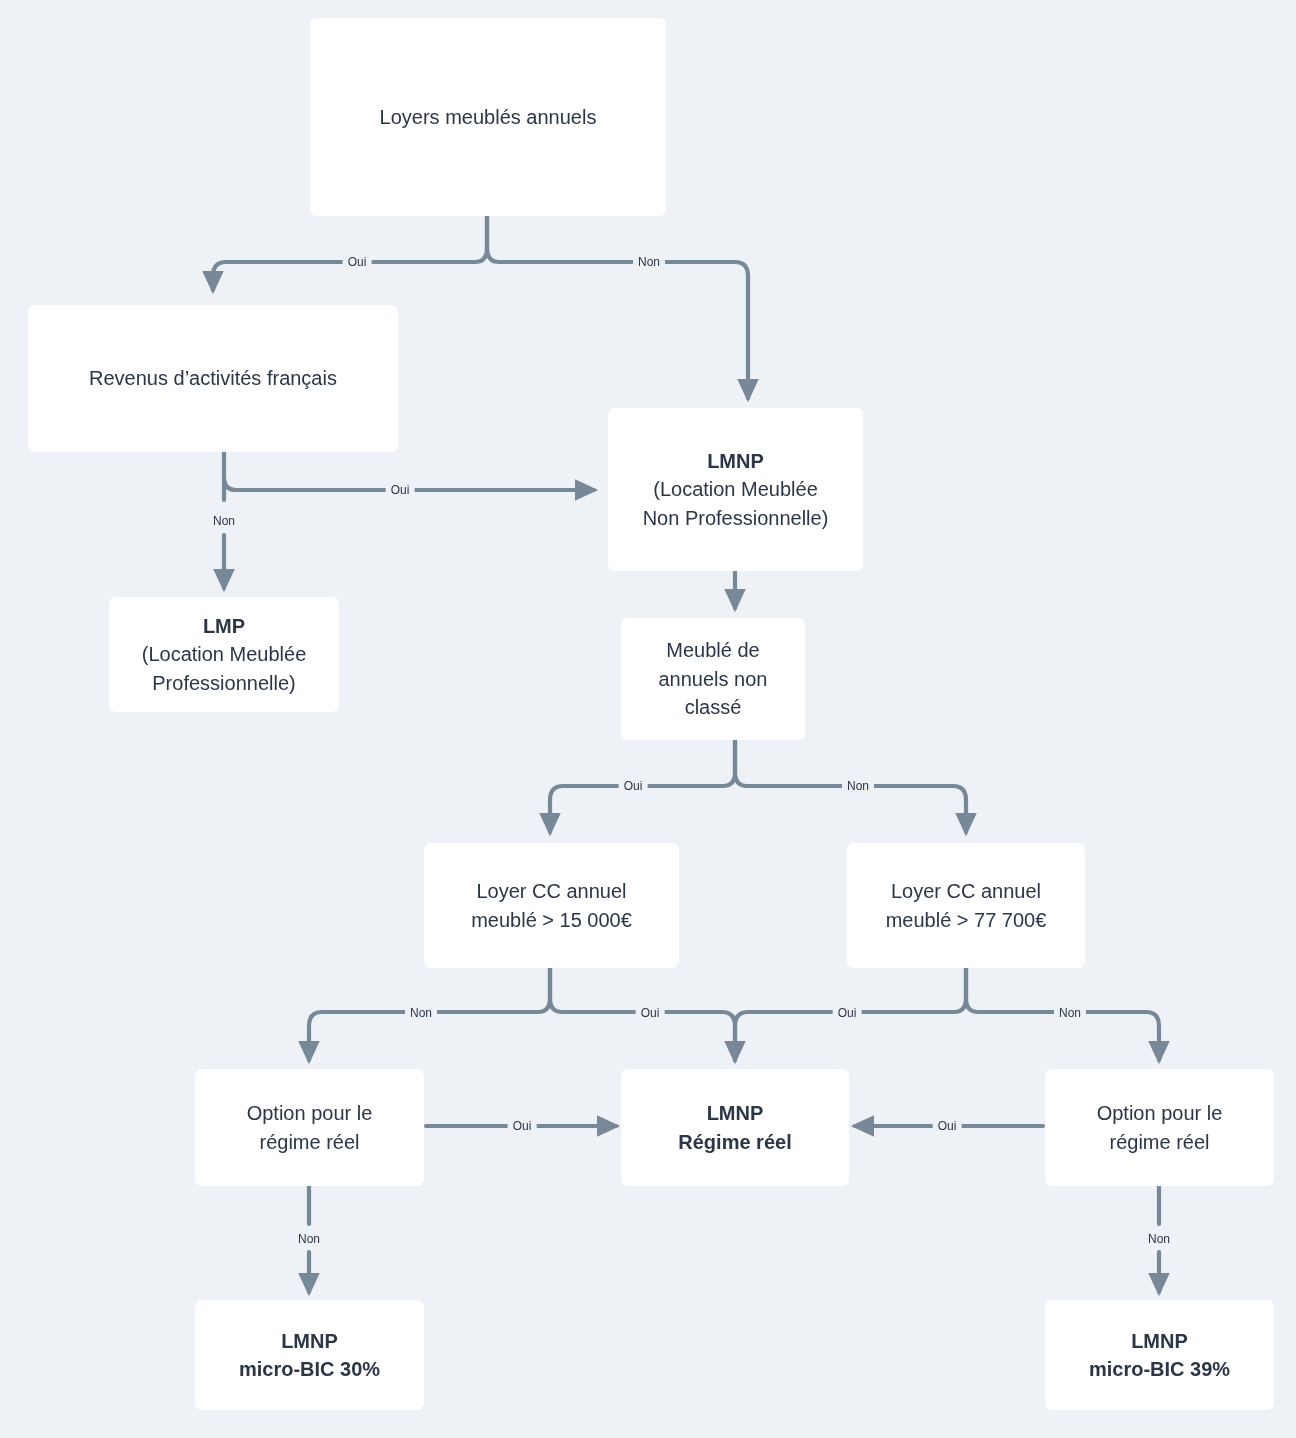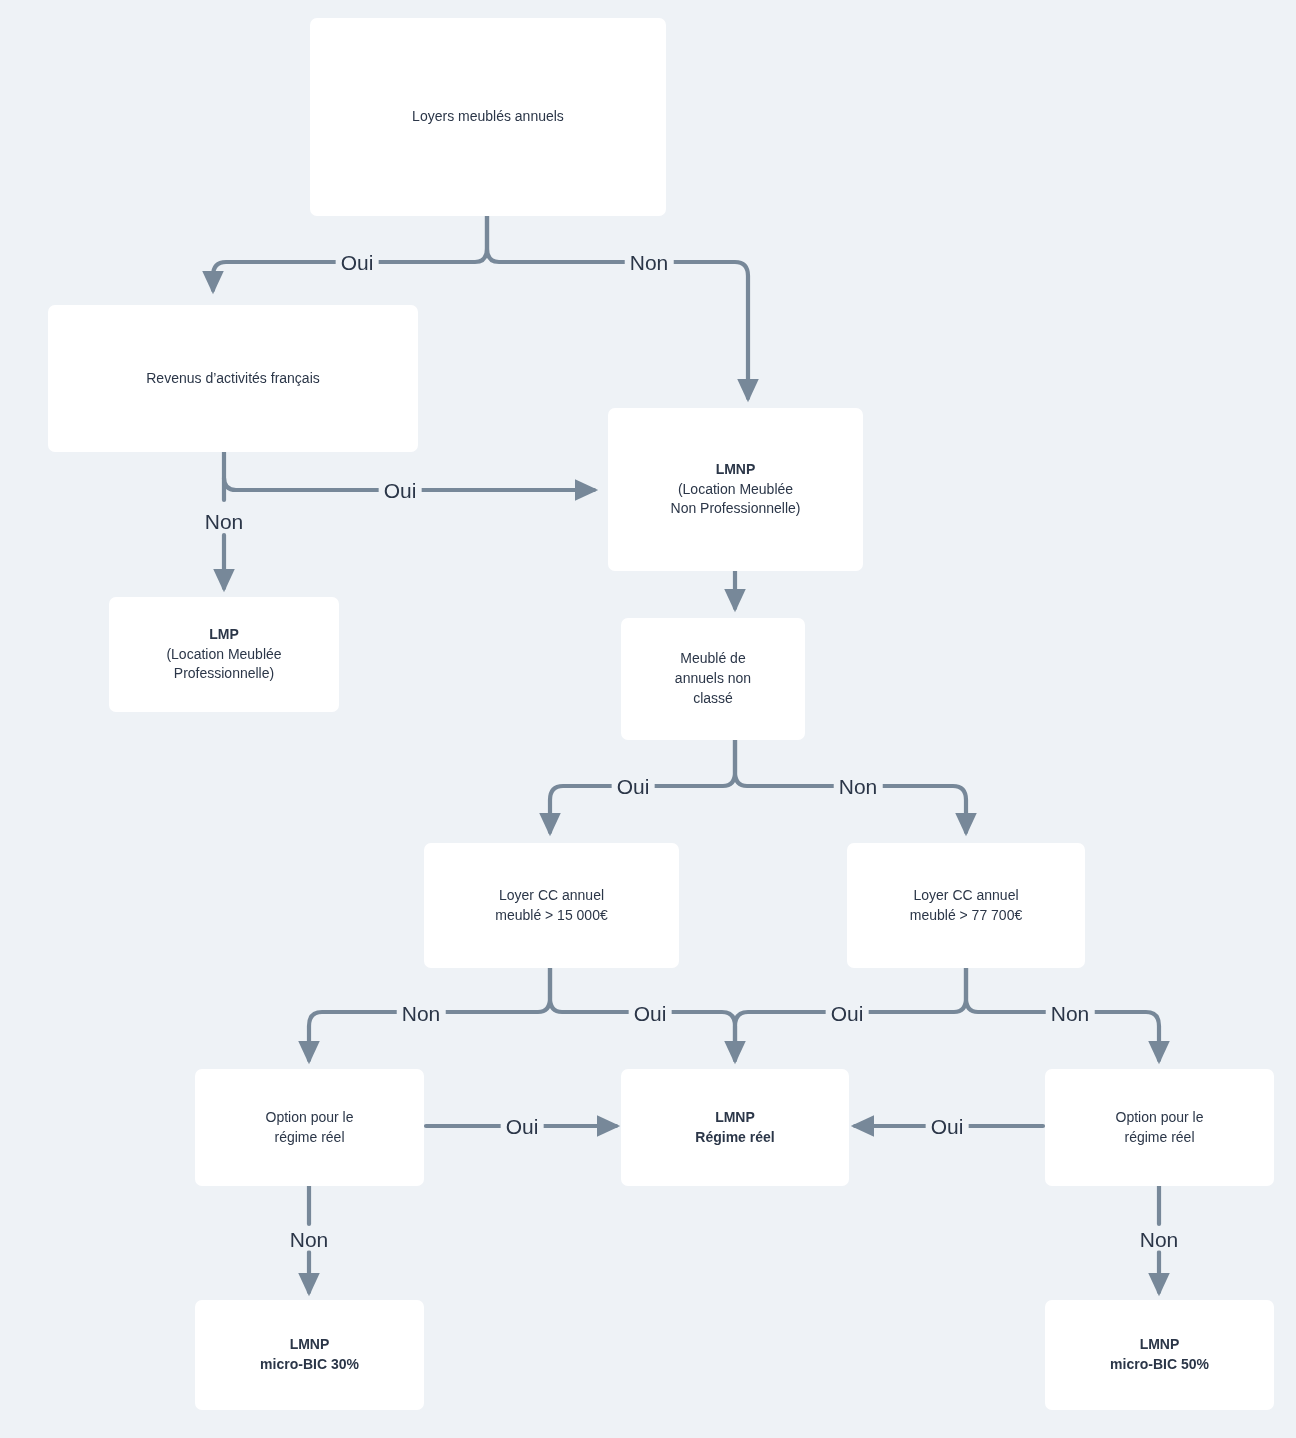--- a/index.html
+++ b/index.html
@@ -30,31 +30,31 @@
   .node {
     position: absolute;
     background: #ffffff;
     border-radius: 7px;
     box-sizing: border-box;
     display: flex;
     align-items: center;
     justify-content: center;
     text-align: center;
     padding: 8px 14px;
-    font-size: 14px;
+    font-size: 20px;
     line-height: 1.42;
     color: #2b3648;
     z-index: 2;
     box-shadow: 0 0 0 0 rgba(0,0,0,0);
   }
   .node .inner { width: 100%; }
   .node .b { font-weight: 700; }
   .edge-label {
     position: absolute;
-    font-size: 21px;
+    font-size: 12px;
     line-height: 1;
     color: #2b3648;
     background: #eef2f6;
     padding: 1px 5px;
     z-index: 3;
     white-space: nowrap;
     transform: translate(-50%, -50%);
     font-family: "Liberation Sans", "DejaVu Sans", sans-serif;
   }
 </style>
@@ -100,21 +100,21 @@
       <path d="M1159,1252 L1159,1292" marker-end="url(#arrow)"></path>
     </g>
   </svg>
 
   <div class="node" style="left:310px; top:18px; width:356px; height:198px;">
     <div class="inner">
       <div>Loyers meublés annuels</div>
     </div>
   </div>
 
-  <div class="node" style="left:48px; top:305px; width:370px; height:147px;align-items:center;">
+  <div class="node" style="left:28px; top:305px; width:370px; height:147px;align-items:center;">
     <div class="inner">
       <div>Revenus d’activités français</div>
     </div>
   </div>
 
   <div class="node" style="left:608px; top:408px; width:255px; height:163px;">
     <div class="inner">
       <div class="b">LMNP</div>
       <div>(Location Meublée</div>
       <div>Non Professionnelle)</div>
@@ -175,21 +175,21 @@
   <div class="node" style="left:195px; top:1300px; width:229px; height:110px;">
     <div class="inner">
       <div class="b">LMNP</div>
       <div class="b">micro-BIC 30%</div>
     </div>
   </div>
 
   <div class="node" style="left:1045px; top:1300px; width:229px; height:110px;">
     <div class="inner">
       <div class="b">LMNP</div>
-      <div class="b">micro-BIC 50%</div>
+      <div class="b">micro-BIC 39%</div>
     </div>
   </div>
 
   <div class="edge-label" style="left:357px; top:262px;">Oui</div>
   <div class="edge-label" style="left:649px; top:262px;">Non</div>
 
   <div class="edge-label" style="left:400px; top:490px;">Oui</div>
   <div class="edge-label" style="left:224px; top:521px;">Non</div>
 
   <div class="edge-label" style="left:633px; top:786px;">Oui</div>

